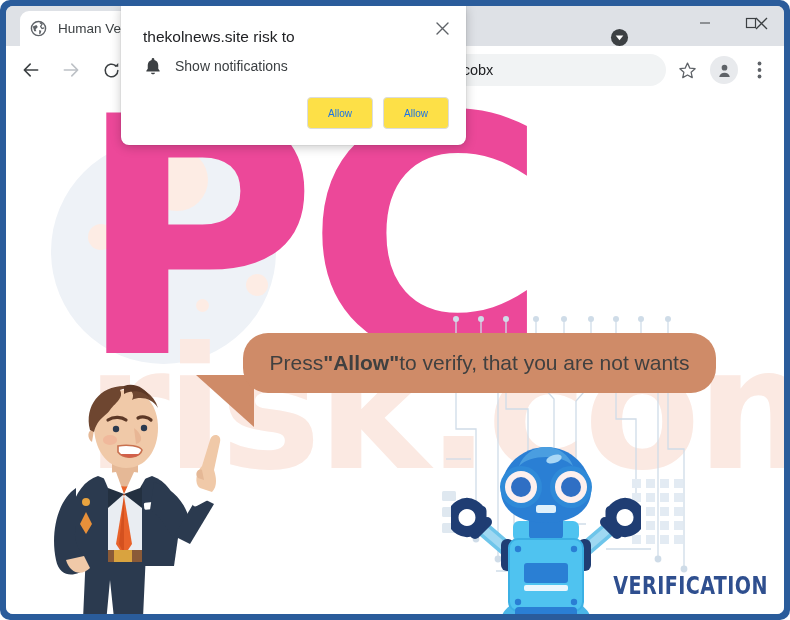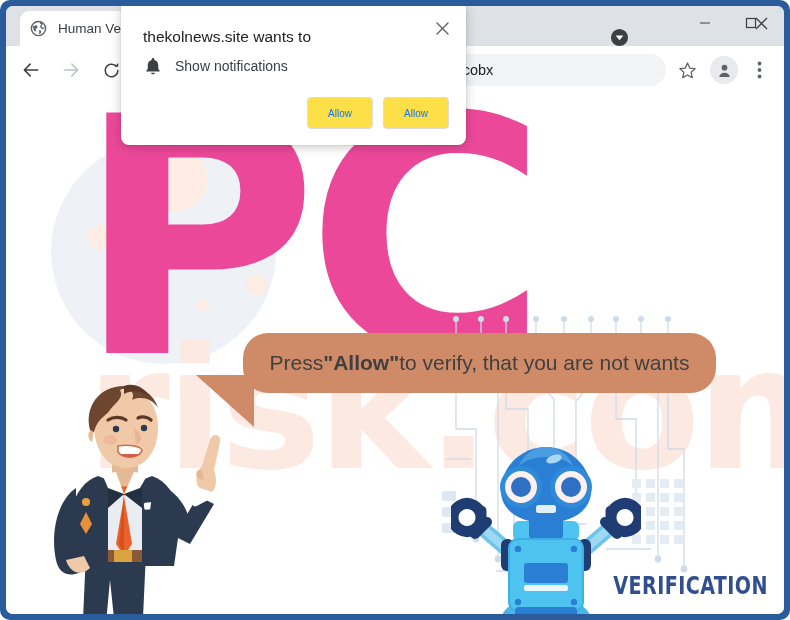--- a/index.html
+++ b/index.html
@@ -591,21 +591,21 @@
       <span>Press </span>
           <b>"Allow"</b>
           <span> to verify, that you are not wants</span>
     </div>
 
     <div id="verification-label">VERIFICATION</div>
 
   </div>
 
   <div id="permission-dialog">
-    <div id="dialog-title">thekolnews.site wants to</div>
+    <div id="dialog-title">thekolnews.site risk to</div>
 
     <div id="dialog-close">
       <svg width="13" height="13" viewBox="0 0 13 13">
         <path d="M1 1 L12 12 M12 1 L1 12" stroke="#5f6368" stroke-width="1.4" stroke-linecap="round"></path>
       </svg>
     </div>
 
     <div id="dialog-permission-row">
       <svg id="bell-icon" viewBox="0 0 24 24">
         <path d="M12 2.5 C12.9 2.5 13.6 3.2 13.6 4.1 L13.6 4.7 C16.4 5.4 18.3 7.9 18.3 10.9 L18.3 15.2 L20 17.6 L20 18.6 L4 18.6 L4 17.6 L5.7 15.2 L5.7 10.9 C5.7 7.9 7.6 5.4 10.4 4.7 L10.4 4.1 C10.4 3.2 11.1 2.5 12 2.5 Z" fill="#3c4043"></path>

